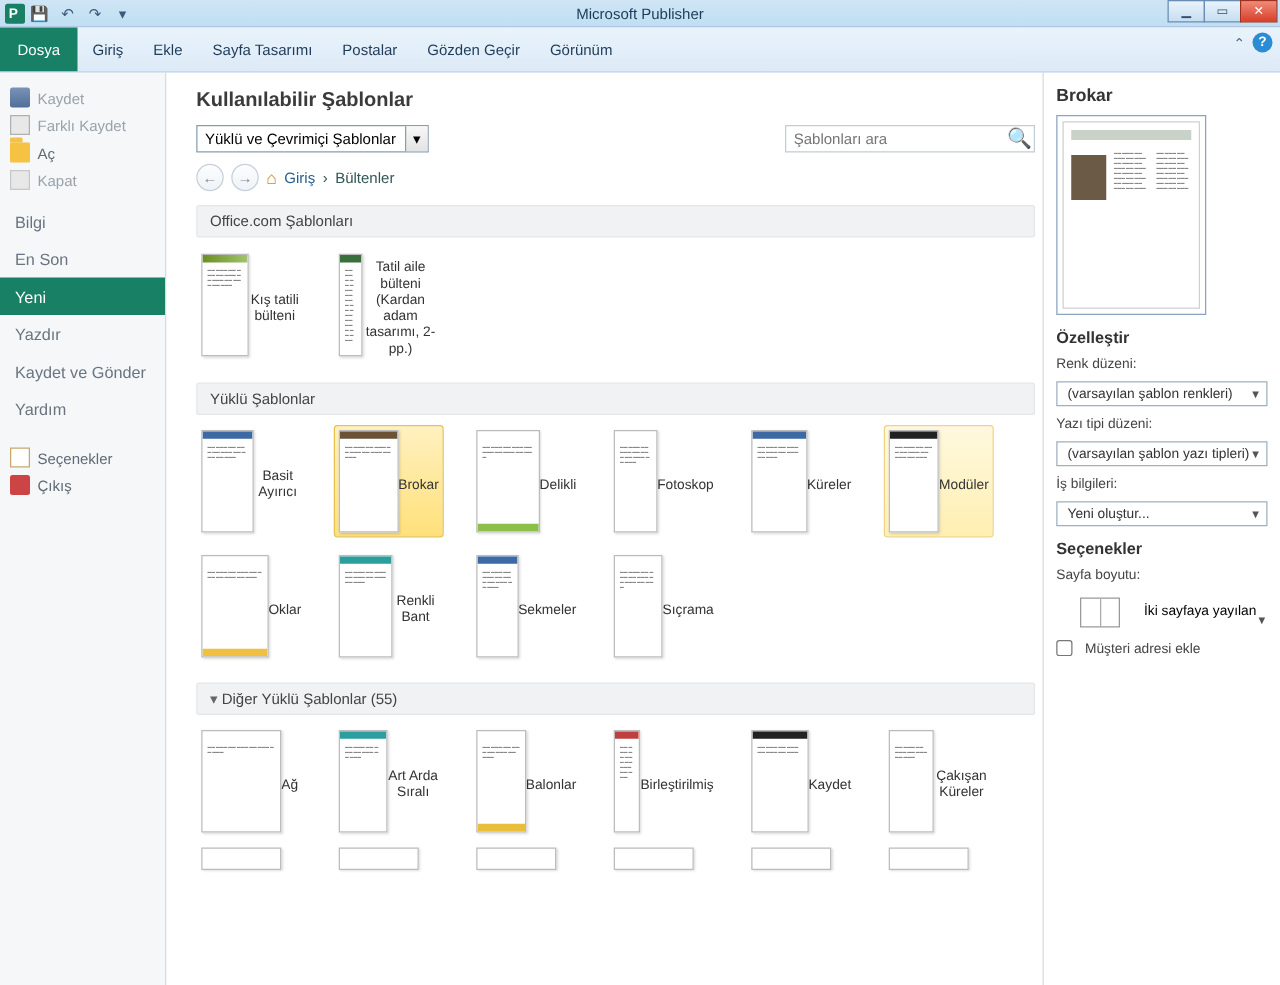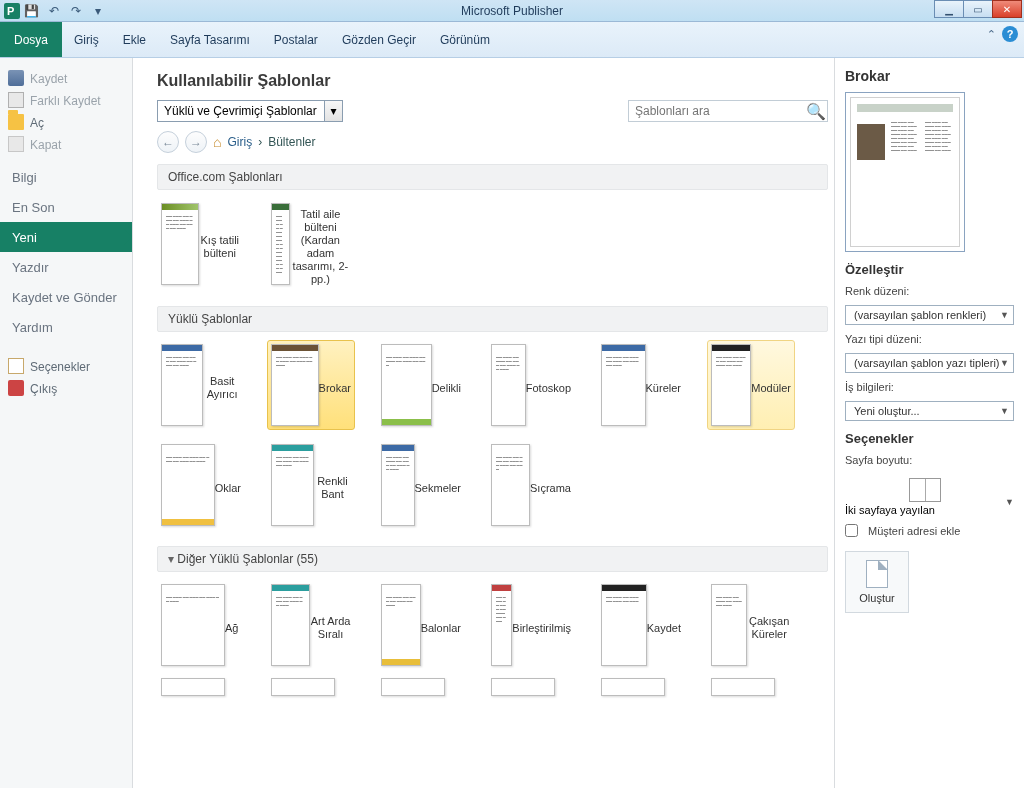--- a/index.html
+++ b/index.html
@@ -82,21 +82,21 @@
 .preview .pg .photo { position:absolute; top:26px; left:6px; width:28px; height:36px; background:#6b5a46;}
 .preview .pg .col { position:absolute; top:22px; font-size:3px; color:#888; line-height:4px; overflow:hidden;}
 .preview .pg .c1{ left:40px; width:30px; height:120px;}
 .preview .pg .c2{ left:74px; width:30px; height:120px;}
 .subhead { font-size: 13px; font-weight: bold; color:#333; margin-top: 2px; }
 .fldlabel { font-size: 11px; color:#444; }
 .dropdown { height: 20px; border:1px solid #9fb0c0; background:#fff; font-size:11px; display:flex; align-items:center; justify-content: space-between; padding: 0 4px 0 8px; color:#333; }
 .dropdown .arr { font-size:9px; color:#555; }
 .chkrow { display:flex; align-items:flex-end; gap:10px; font-size:11px; color:#444; }
 .chkrow input { width:13px; height:13px; }
-.spreadrow { display:flex; flex-direction:column; border:0; }
+.spreadrow { display:flex; flex-direction:row; align-items:center; border:0; }
 .spread-icon { width:32px; height:24px; border:1px solid #999; background:#fff; position:relative; margin: 4px auto 2px;}
 .spread-icon::before{content:"";position:absolute;left:50%;top:0;bottom:0;border-left:1px solid #aaa;}
 .spread-wrap{ display:flex; align-items:center; justify-content: space-between; }
 .spread-wrap .arr{ font-size:9px; color:#555; margin-top: 14px;}
 
 .createbox { border:1px solid #d2d9df; background:#f7f9fa; width: 64px; padding: 8px 0; display:flex; flex-direction:column; align-items:center; gap:4px; margin-top: 6px; font-size:11px; color:#333; align-self:flex-start; }
 .createbox .pageico { width:22px; height:28px; background:#fff; border:1px solid #9fb0c0; position:relative;}
 .createbox .pageico::after{content:"";position:absolute;right:-1px;top:-1px;border:5px solid transparent; border-left-color:#9fb0c0; border-bottom-color:#9fb0c0; }
 
 
@@ -400,19 +400,15 @@
         <span style="font-size:11px;">İki sayfaya yayılan</span>
       </div>
       <span class="arr">▼</span>
     </div>
 
     <label class="chkrow">
       <input type="checkbox" style="">
       <span>Müşteri adresi ekle</span>
     </label>
 
-    <div class="createbox">
-      <div class="pageico"></div>
-      <span>Oluştur</span>
-    </div>
   </div>
 
 </div>
 
 </body></html>

